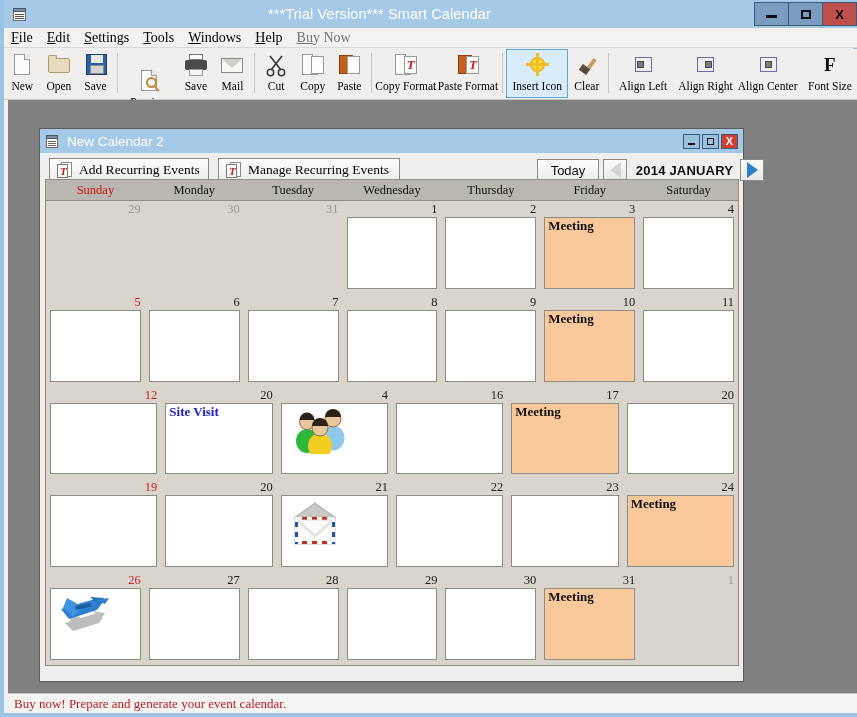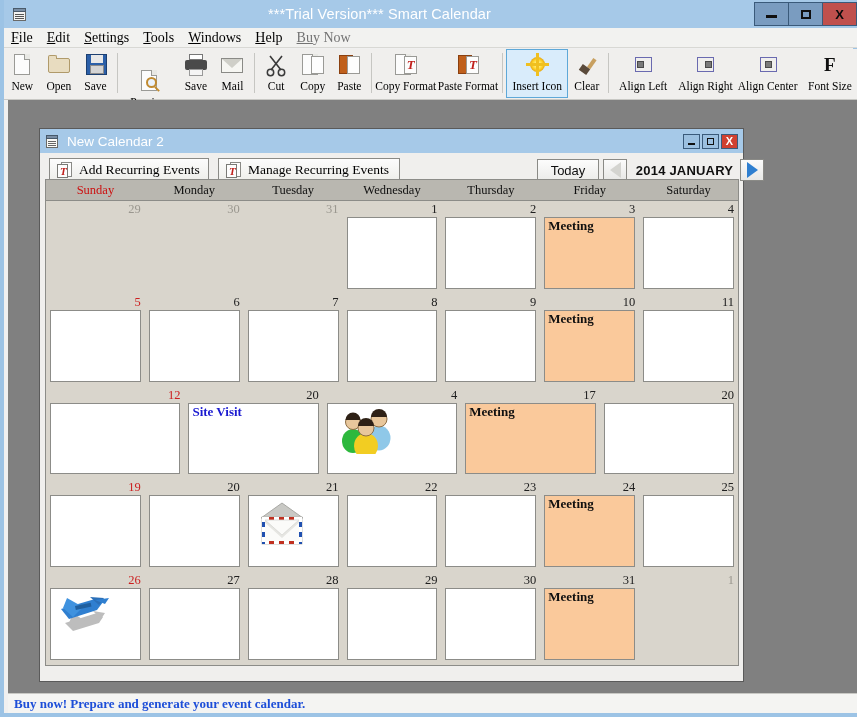--- a/index.html
+++ b/index.html
@@ -556,23 +556,22 @@
   #statusbar {
     position:absolute; left:4px; top:693px;
     width:849px; height:20px;
     background:#f4f4f2;
     border-top:1px solid #c8c8c4;
     display:flex; align-items:center;
     box-sizing:border-box;
   }
   #status-text {
     font-family:"Liberation Serif",serif;
-    font-size:13px; color:#1d4ed8;
+    font-size:13px; color:#b91c1c;
     margin-left:6px;
-    font-weight:bold;
   }
 </style>
 </head>
 <body>
 
 <div id="app-window">
 
   <div id="titlebar">
     <div id="title-icon">
       <div class="pad"></div>
@@ -887,20 +886,24 @@
                       <circle cx="13" cy="14" r="7.5" fill="#e8c79c" stroke="#8d6e45" stroke-width="1"></circle>
                       <path d="M5.5 12 A7.5 7.5 0 0 1 20.5 12 Z" fill="#2e2116"></path>
                       <ellipse cx="39" cy="30" rx="11.5" ry="12.5" fill="#8fc8e8"></ellipse>
                       <circle cx="39" cy="11" r="8" fill="#e8c79c" stroke="#8d6e45" stroke-width="1"></circle>
                       <path d="M31 9 A8 8 0 0 1 47 9 Z" fill="#2e2116"></path>
                       <ellipse cx="26" cy="38" rx="12" ry="13" fill="#f2cd22"></ellipse>
                       <circle cx="26" cy="20" r="8" fill="#e8c79c" stroke="#8d6e45" stroke-width="1"></circle>
                       <path d="M18 18 A8 8 0 0 1 34 18 Z" fill="#2e2116"></path>
                     </svg></span>
                 </div>
+              </div>
+              <div class="daycell">
+                <div class="daynum">16</div>
+                <div class="cellbox"></div>
               </div>
               <div class="daycell">
                 <div class="daynum">17</div>
                 <div class="cellbox ev">
                   <div class="evtext">Meeting</div>
                 </div>
               </div>
               <div class="daycell">
                 <div class="daynum">20</div>
                 <div class="cellbox"></div>
@@ -955,24 +958,20 @@
               <div class="daycell">
                 <div class="daynum">23</div>
                 <div class="cellbox"></div>
               </div>
               <div class="daycell">
                 <div class="daynum">24</div>
                 <div class="cellbox ev">
                   <div class="evtext">Meeting</div>
                 </div>
               </div>
-              <div class="daycell">
-                <div class="daynum">25</div>
-                <div class="cellbox"></div>
-              </div>
             </div>
             <div class="week">
               <div class="daycell">
                 <div class="daynum sun">26</div>
                 <div class="cellbox">
                   <span class="icon-plane"><svg width="58" height="48" viewBox="0 0 58 48">
                       <g transform="translate(6,16)" fill="#bdbdbd">
                         <polygon points="2,12 34,2 40,6 36,12 10,20"></polygon>
                         <polygon points="10,2 22,10 14,18 6,12"></polygon>
                         <polygon points="30,0 42,2 38,8"></polygon>

